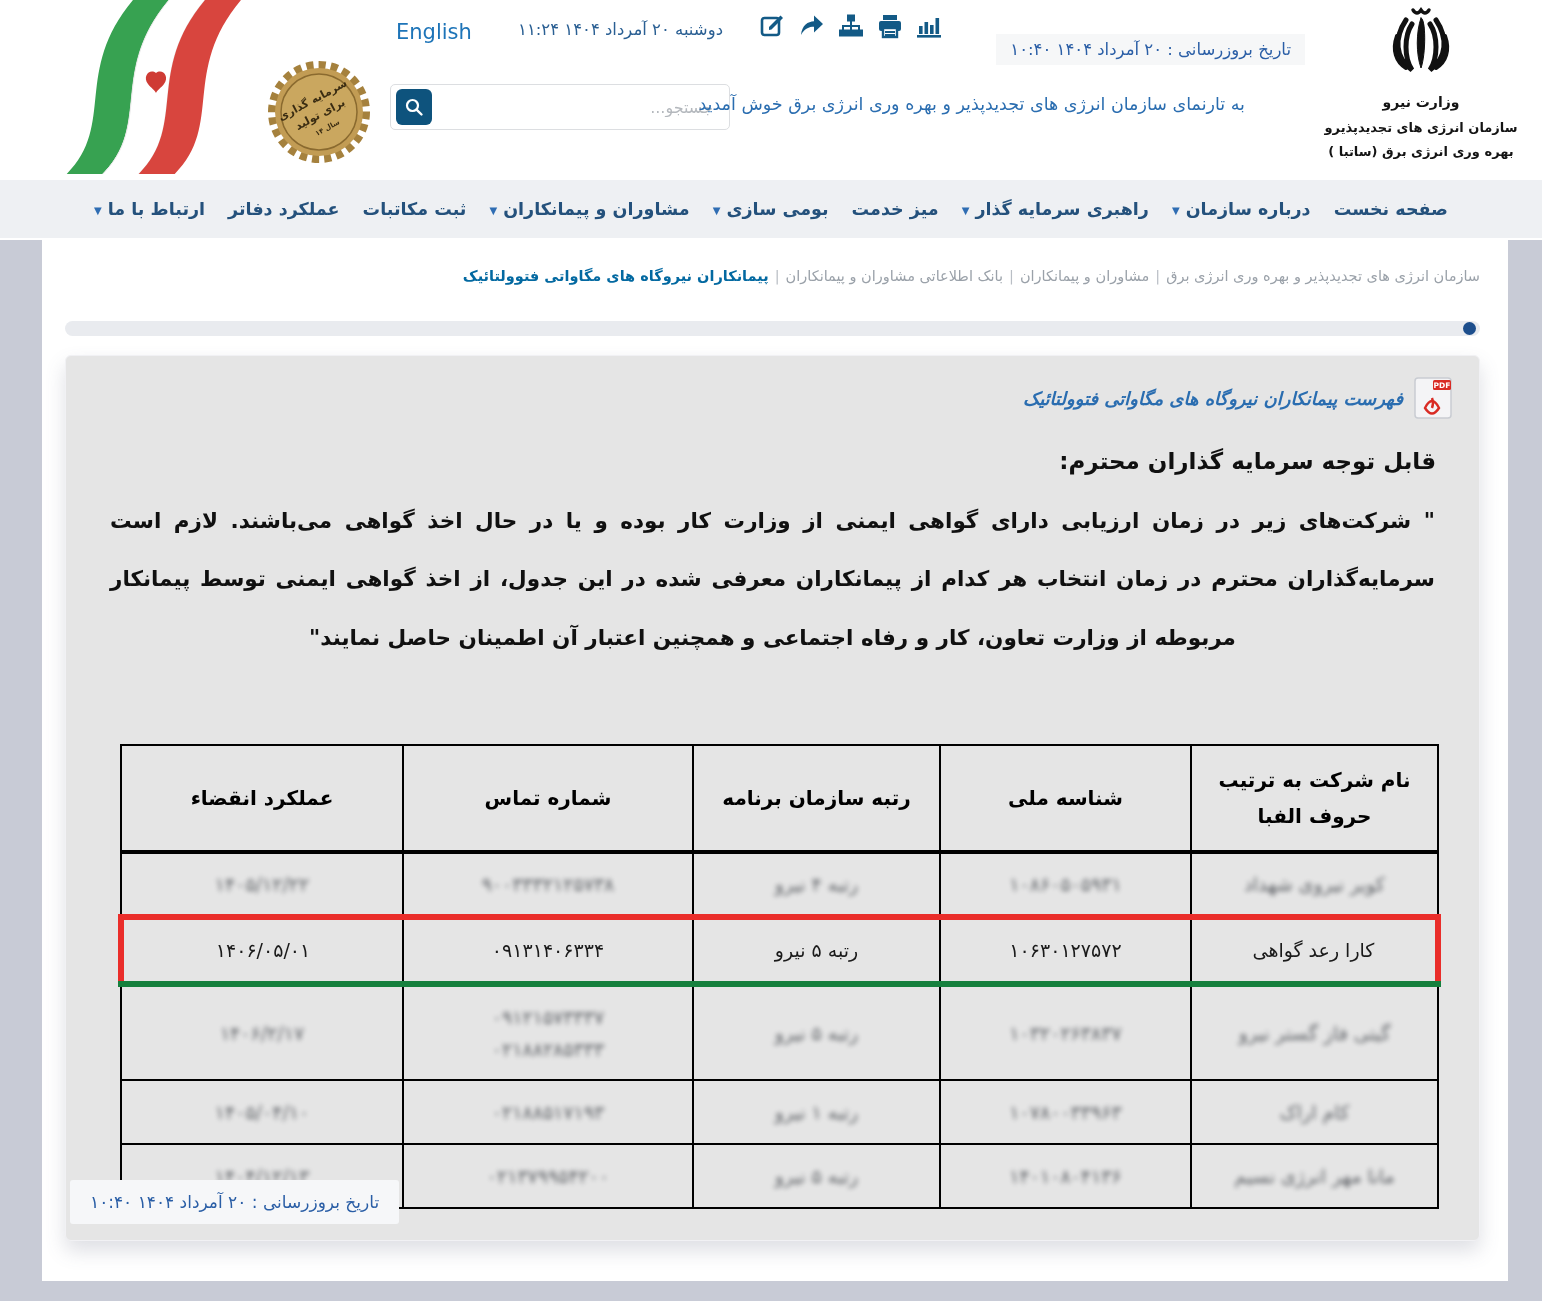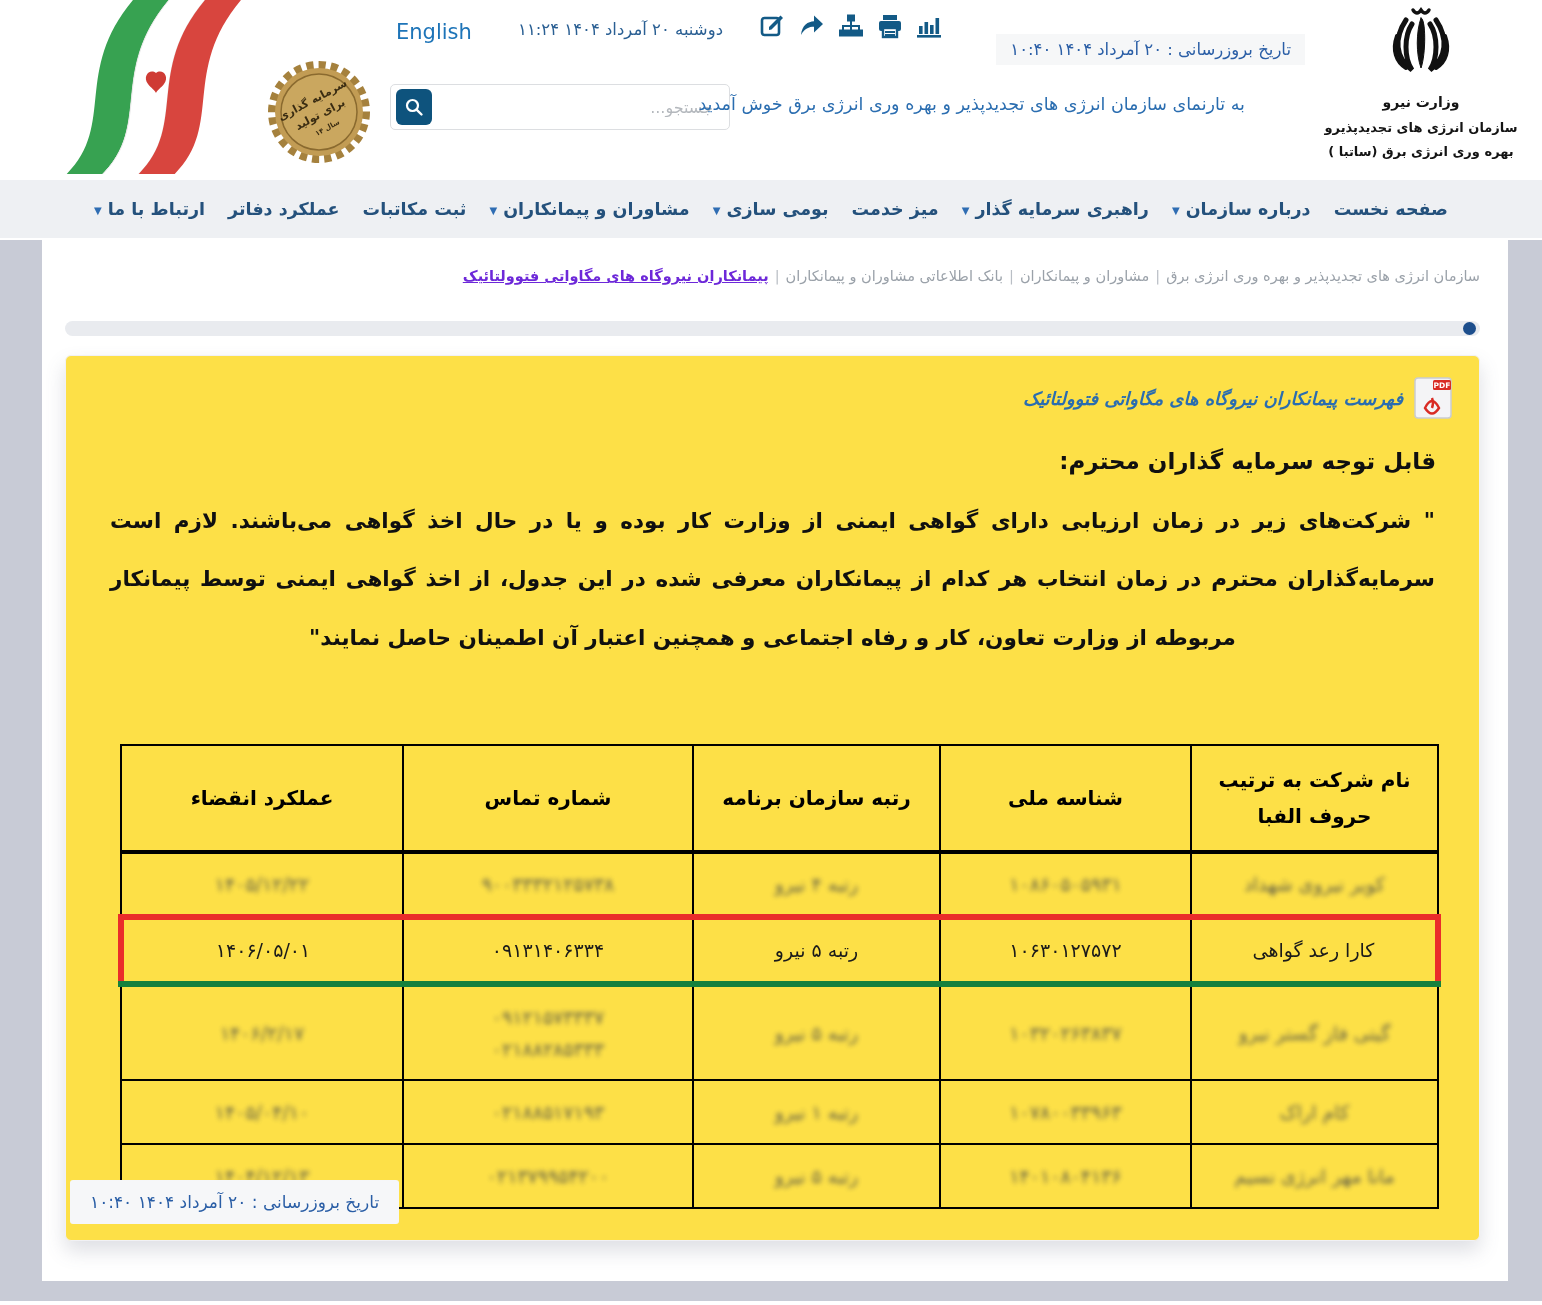--- a/index.html
+++ b/index.html
@@ -36,29 +36,29 @@
   .nav-item .caret { color:#2f6db3; font-size:10px; margin-top:3px; }
 
   
   .gutter-left  { position:absolute; left:0; top:240px; width:42px; height:1041px; background:#c8cbd6; }
   .gutter-right { position:absolute; right:0; top:240px; width:34px; height:1041px; background:#c8cbd6; }
   .bottom-band  { position:absolute; left:0; top:1281px; width:1542px; height:20px; background:#c8cbd6; }
 
   
   .breadcrumb { position:absolute; top:268px; right:62px; direction:rtl; font-size:14.5px; color:#9aa1a9; white-space:nowrap; }
   .bc-seg { color:#9aa1a9; cursor:pointer; }
-  .bc-seg.last { color:#6d28d9; font-weight:bold; cursor:default;text-decoration:underline; }
+  .bc-seg.last { color:#0369a1; font-weight:bold; cursor:default; }
   .bc-sep { color:#b9bec5; padding:0 6px; }
 
   
   .progress { position:absolute; top:321px; left:65px; width:1415px; height:15px; background:#e9ebef; border-radius:8px; }
   .progress .thumb { position:absolute; right:4px; top:1px; width:13px; height:13px; background:#1d4e8c; border-radius:7px; }
 
   
-  .card { position:absolute; top:355px; left:65px; width:1415px; height:886px; background:#fde047; border:1px solid #f1f1f4;
+  .card { position:absolute; top:355px; left:65px; width:1415px; height:886px; background:#e5e5e5; border:1px solid #f1f1f4;
           border-radius:6px; box-shadow:0 10px 20px rgba(90,95,120,.20); }
   .pdf-row { position:absolute; top:20px; right:26px; direction:rtl; display:flex; align-items:center; gap:10px; cursor:pointer; }
   .pdf-label { color:#2a6db0; font-size:18px; font-weight:600;font-style:italic; }
   .notice-title { position:absolute; top:92px; right:43px; direction:rtl; font-size:23px; font-weight:bold; color:#101010; }
   .notice-body { position:absolute; top:136px; right:44px; left:44px; direction:rtl; font-size:21.5px; font-weight:bold;
                  color:#101010; line-height:2.72; text-align:justify; text-align-last:center; }
 
   
   .ctable { position:absolute; top:388px; left:52px; width:1317px; border-collapse:collapse; direction:rtl; table-layout:fixed; }
   .ctable th, .ctable td { border:2px solid #000; text-align:center; vertical-align:middle; }

